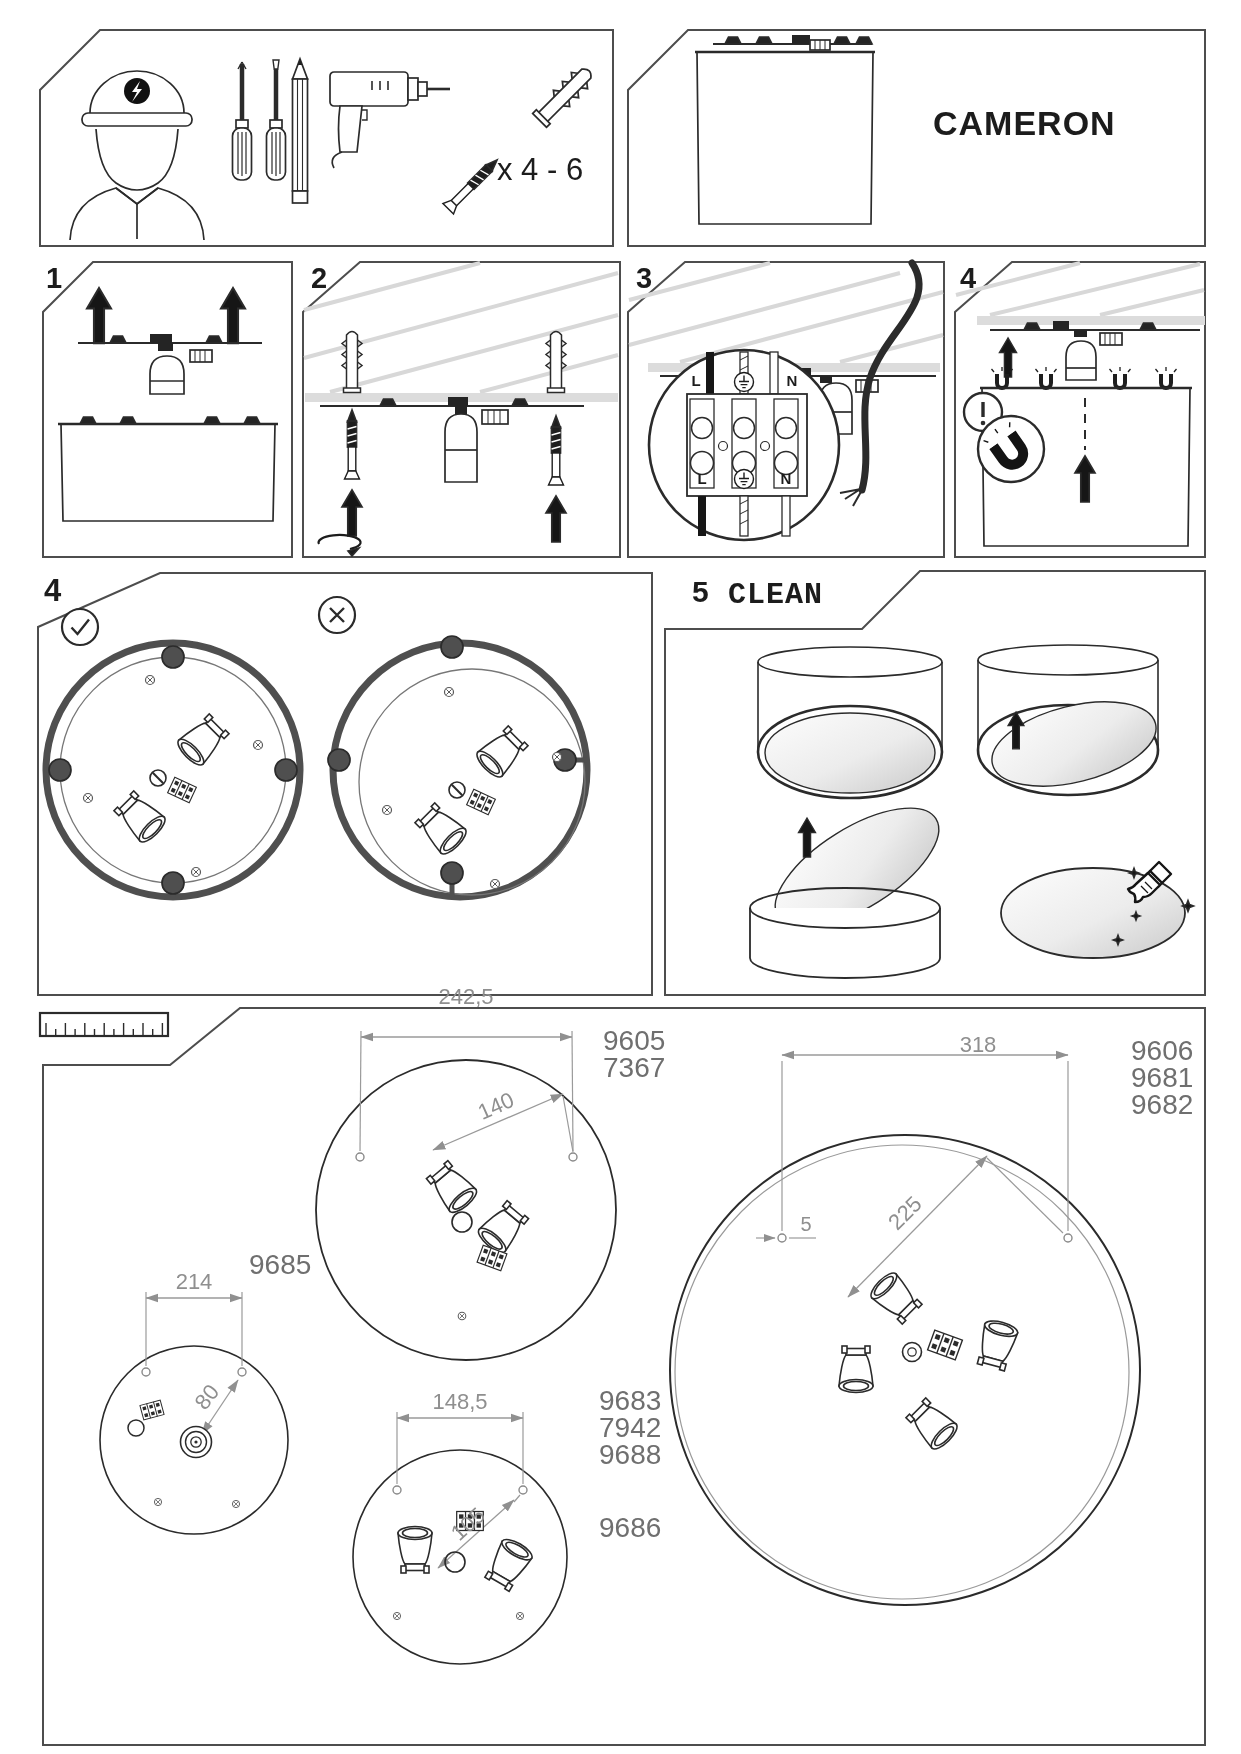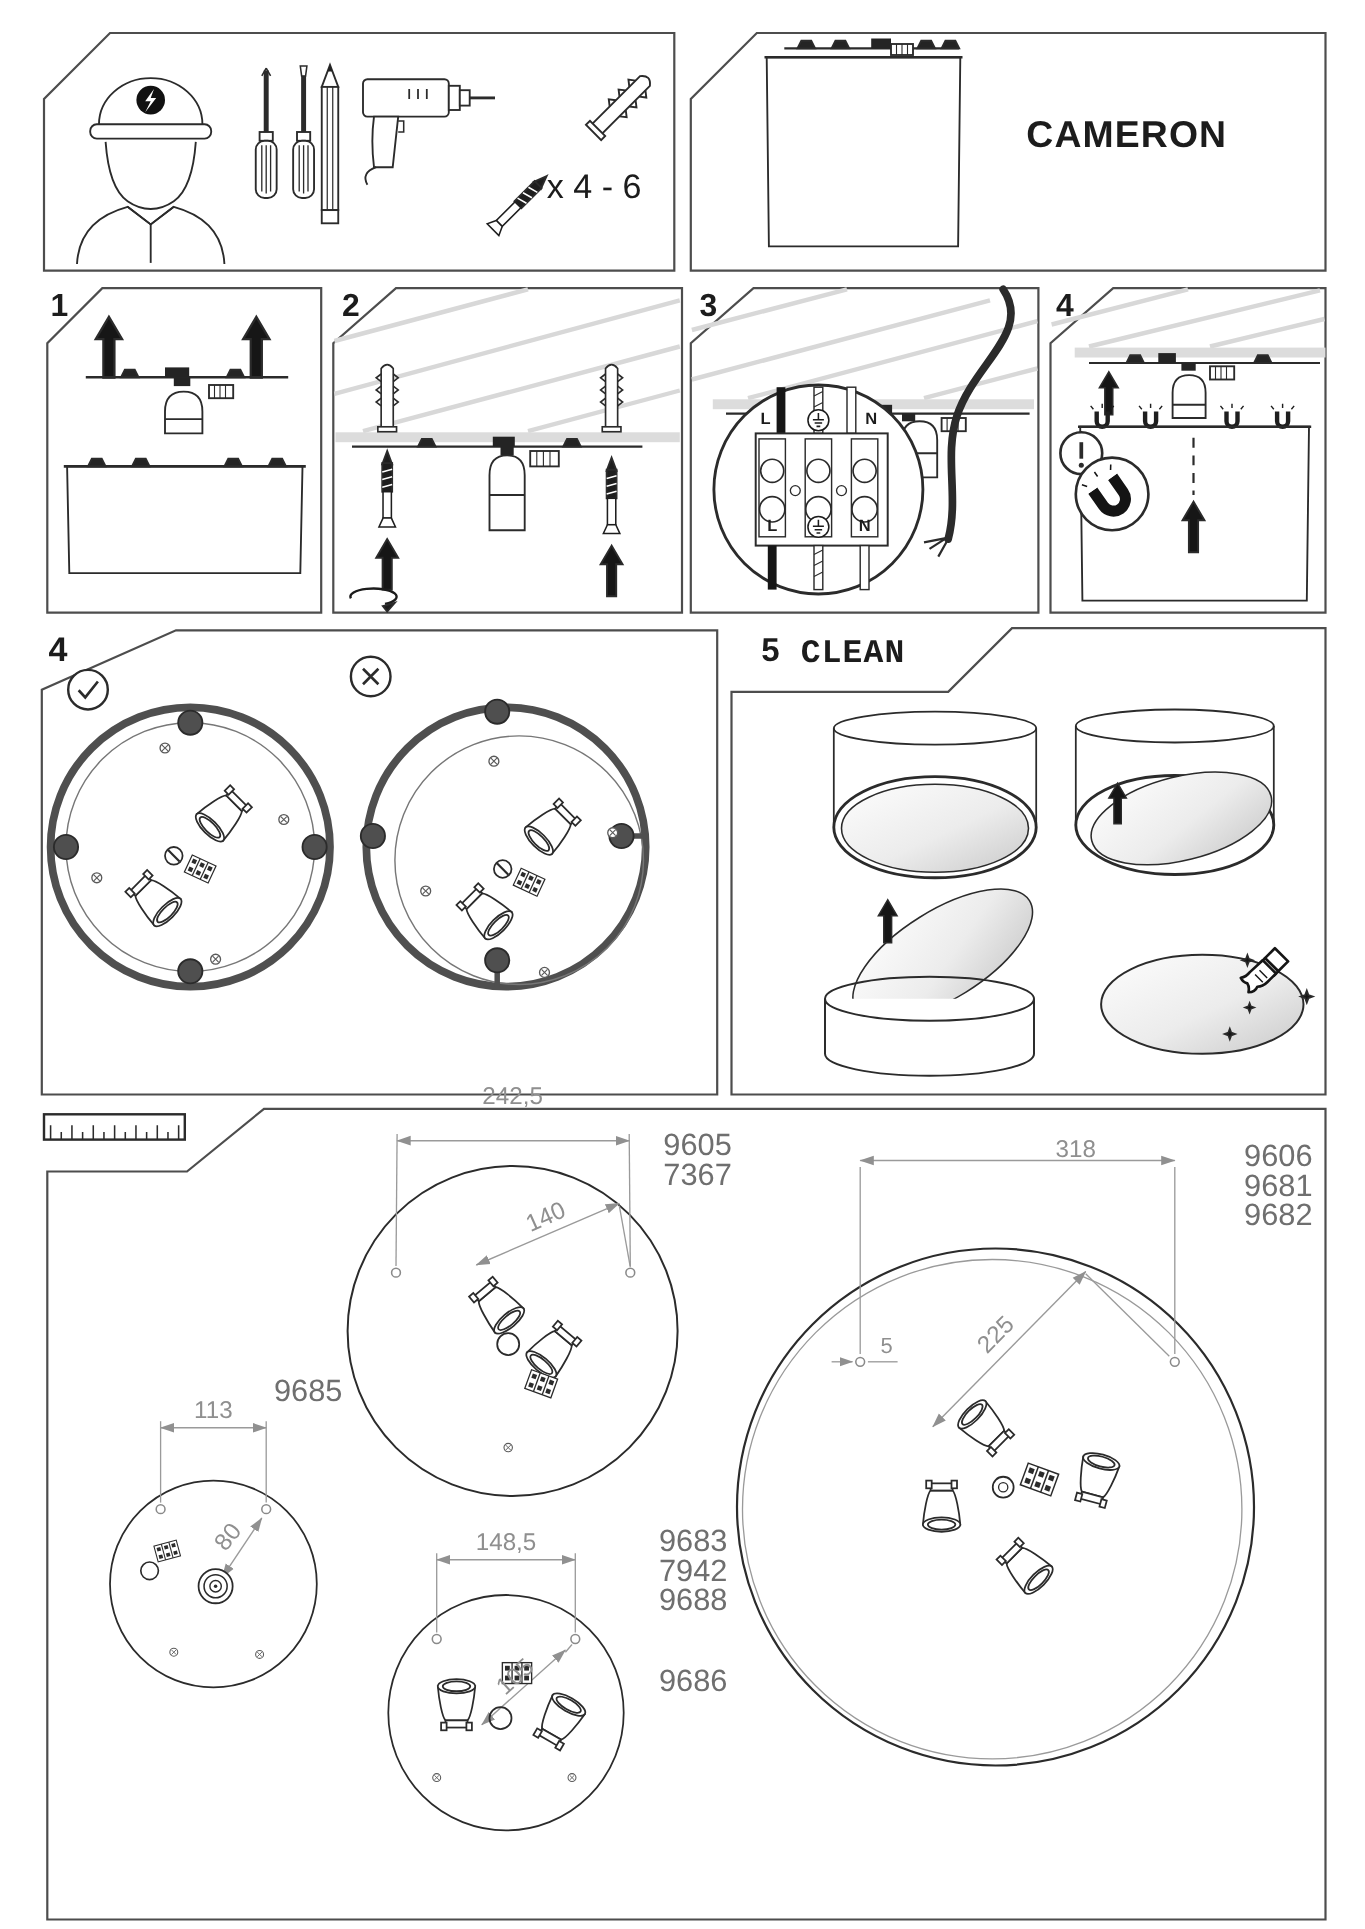--- a/index.html
+++ b/index.html
@@ -494,21 +494,21 @@
 <div class="t wire ctr" style="left:696px;top:373px;">L</div>
 <div class="t wire ctr" style="left:792px;top:373px;">N</div>
 <div class="t wire ctr" style="left:702px;top:471px;">L</div>
 <div class="t wire ctr" style="left:786px;top:471px;">N</div>
 
 <div class="t dim ctr" style="left:466px;top:960px;margin-top:25px;">242,5</div>
 <div class="t dim" style="left:496px;top:1106px;transform:translate(-50%,-50%) rotate(-24deg);">140</div>
 <div class="t dim ctr" style="left:932px;top:1033px;margin-left:46px;">318</div>
 <div class="t dim" style="left:905px;top:1213px;transform:translate(-50%,-50%) rotate(-45deg);">225</div>
 <div class="t dimS ctr" style="left:806px;top:1214px;">5</div>
-<div class="t dim ctr" style="left:194px;top:1270px;">113</div>
+<div class="t dim ctr" style="left:194px;top:1270px;">214</div>
 <div class="t dim" style="left:207px;top:1397px;transform:translate(-50%,-50%) rotate(-52deg);">80</div>
 <div class="t dim ctr" style="left:460px;top:1390px;">148,5</div>
 <div class="t dim" style="left:468px;top:1524px;transform:translate(-50%,-50%) rotate(-42deg);">105</div>
 
 <div class="t prod" style="left:603px;top:1026px;">9605</div>
 <div class="t prod" style="left:603px;top:1053px;">7367</div>
 <div class="t prod" style="left:1131px;top:1036px;">9606</div>
 <div class="t prod" style="left:1131px;top:1063px;">9681</div>
 <div class="t prod" style="left:1131px;top:1090px;">9682</div>
 <div class="t prod" style="left:249px;top:1250px;">9685</div>

